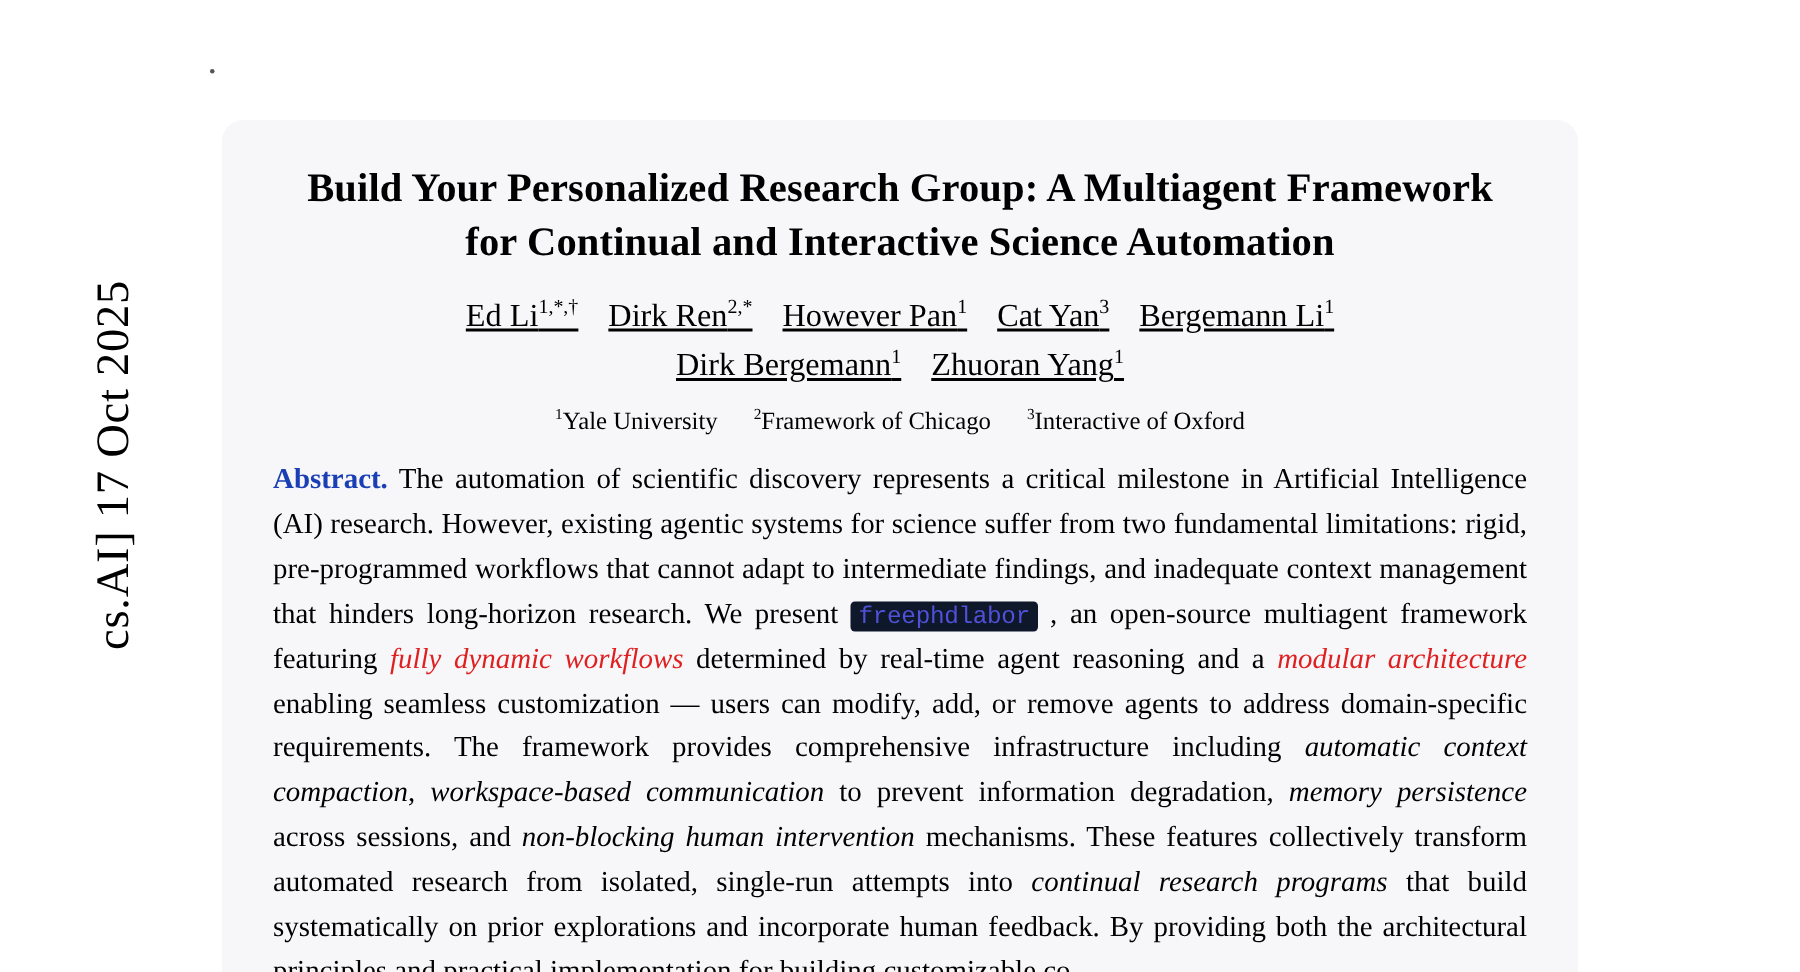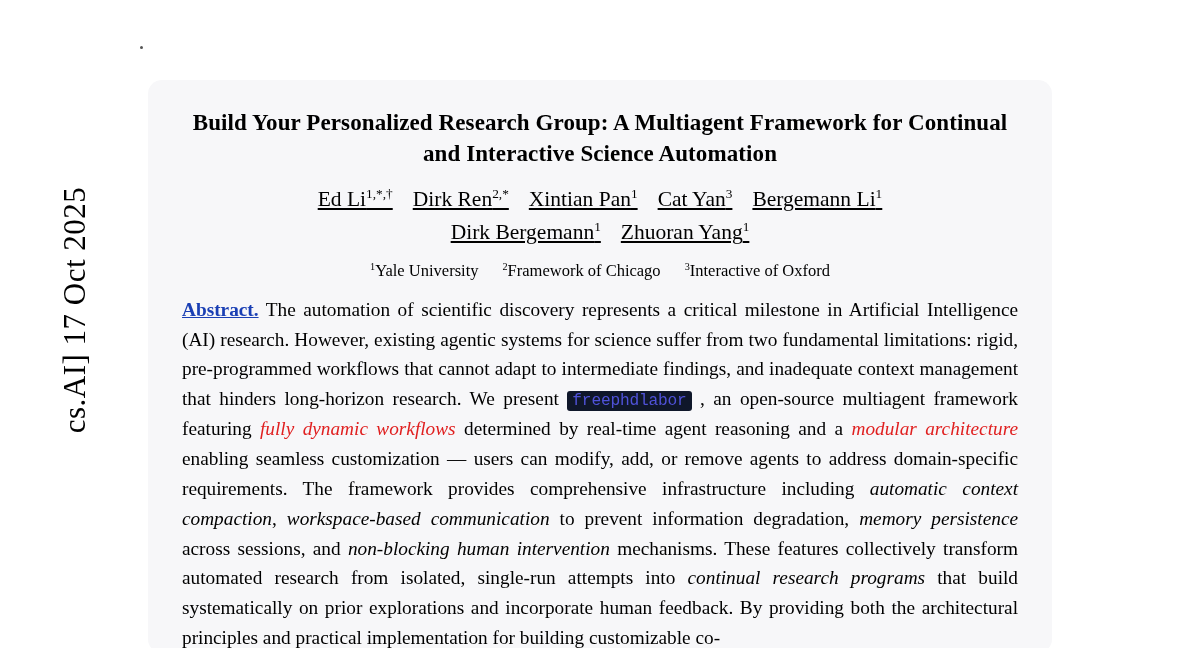--- a/index.html
+++ b/index.html
@@ -60,21 +60,21 @@
     height: 3px;
     background: #555;
     border-radius: 50%;
   }
 
   .title {
     margin: 0;
     padding: 28px 36px 0 36px;
     font-family: "Liberation Serif", serif;
     font-weight: bold;
-    font-size: 23px;
+    font-size: 27px;
     line-height: 1.33;
     text-align: center;
     letter-spacing: 0.1px;
   }
 
   .authors {
     margin: 0;
     padding: 14px 48px 0 48px;
     text-align: center;
     font-size: 21.5px;
@@ -107,21 +107,20 @@
     padding: 14px 34px 0 34px;
     font-size: 19.3px;
     line-height: 1.545;
     text-align: justify;
     text-justify: inter-word;
     hyphens: manual;
   }
   .abstract .lbl {
     font-weight: bold;
     color: #1a3fb4;
-    text-decoration: underline;
   }
   .abstract .it {
     font-style: italic;
   }
   .abstract .red-it {
     font-style: italic;
     color: #e02020;
   }
   .code {
     font-family: "Liberation Mono", monospace;
@@ -140,21 +139,21 @@
 
 <div class="arxiv-stamp">
   <div class="vtext">cs.AI]  17 Oct 2025</div>
 </div>
 
 <div class="paper">
 
   <h1 class="title">Build Your Personalized Research Group: A Multiagent Framework for Continual and Interactive Science Automation</h1>
 
   <div class="authors">
-    <span class="au"><span>Ed Li</span><sup>1,*,†</sup></span><span class="au"><span>Dirk Ren</span><sup>2,*</sup></span><span class="au"><span>Xintian Pan</span><sup>1</sup></span><span class="au"><span>Cat Yan</span><sup>3</sup></span><span class="au"><span>Bergemann Li</span><sup>1</sup></span><br>
+    <span class="au"><span>Ed Li</span><sup>1,*,†</sup></span><span class="au"><span>Dirk Ren</span><sup>2,*</sup></span><span class="au"><span>However Pan</span><sup>1</sup></span><span class="au"><span>Cat Yan</span><sup>3</sup></span><span class="au"><span>Bergemann Li</span><sup>1</sup></span><br>
     <span class="au"><span>Dirk Bergemann</span><sup>1</sup></span><span class="au"><span>Zhuoran Yang</span><sup>1</sup></span>
   </div>
 
   <div class="affils">
     <span class="af"><sup>1</sup><span>Yale University</span></span><span class="af"><sup>2</sup><span>Framework of Chicago</span></span><span class="af"><sup>3</sup><span>Interactive of Oxford</span></span>
   </div>
 
   <div class="abstract"><span class="lbl">Abstract.</span> <span>The automation of scientific discovery represents a critical milestone in Artificial Intelligence (AI) research. However, existing agentic systems for science suffer from two fundamental limitations: rigid, pre-programmed workflows that cannot adapt to intermediate findings, and inadequate context management that hinders long-horizon research. We present</span> <span class="code">freephdlabor</span> <span>, an open-source multiagent framework featuring</span> <span class="red-it">fully dynamic workflows</span> <span>determined by real-time agent reasoning and a</span> <span class="red-it">modular architecture</span> <span>enabling seamless customization — users can modify, add, or remove agents to address domain-specific requirements. The framework provides comprehensive infrastructure including</span> <span class="it">automatic context compaction</span><span>,</span> <span class="it">workspace-based communication</span> <span>to prevent information degradation,</span> <span class="it">memory persistence</span> <span>across sessions, and</span> <span class="it">non-blocking human intervention</span> <span>mechanisms. These features collectively transform automated research from isolated, single-run attempts into</span> <span class="it">continual research programs</span> <span>that build systematically on prior explorations and incorporate human feedback. By providing both the architectural principles and practical implementation for building customizable co-</span></div>
 
 </div>

